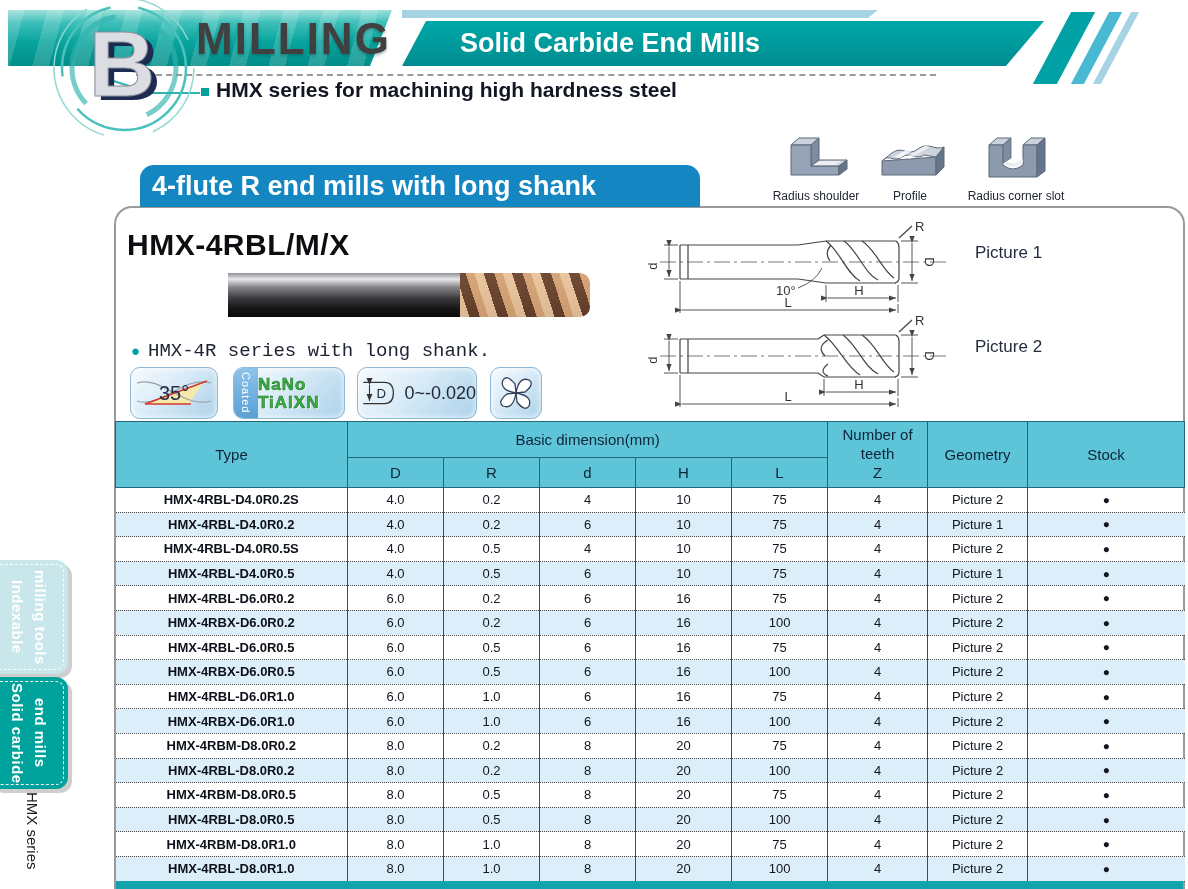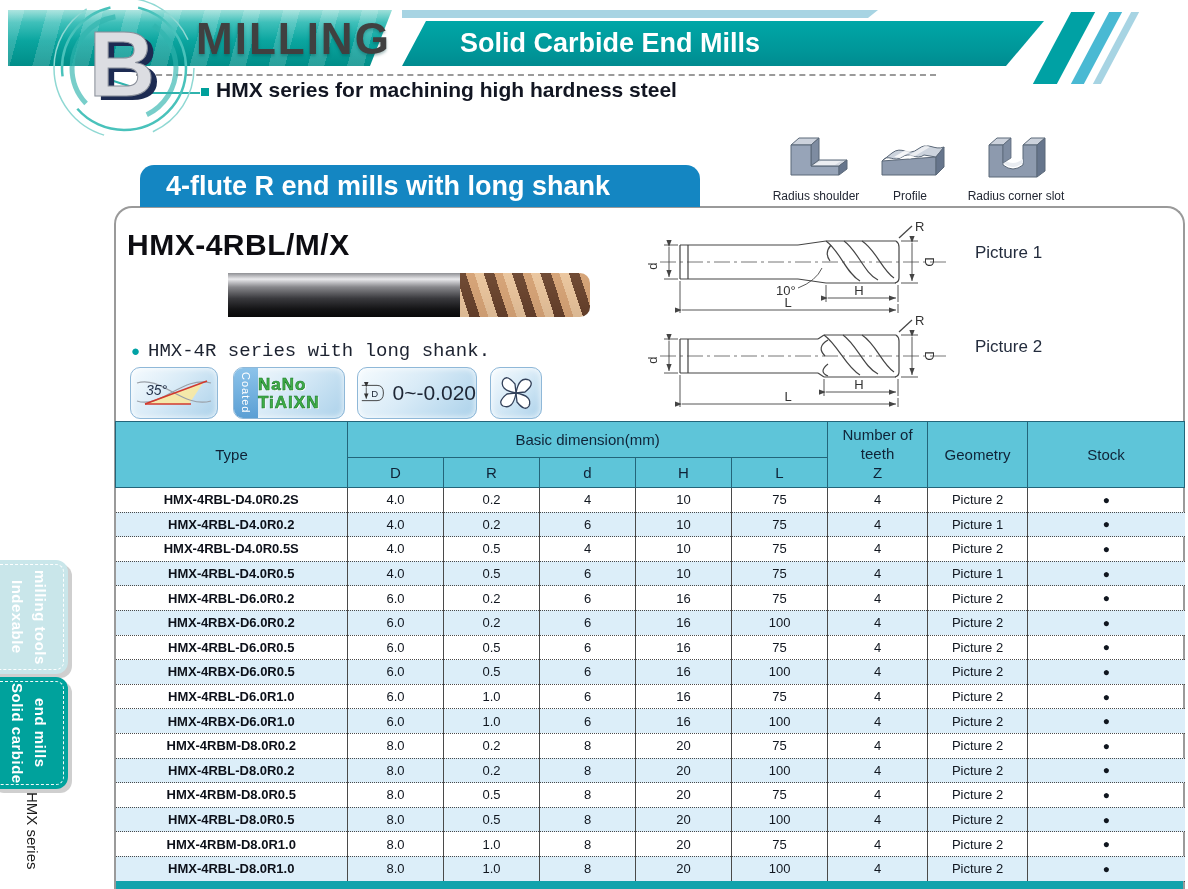--- a/index.html
+++ b/index.html
@@ -49,21 +49,21 @@
   .app-icon.i1 { left:762px; width:108px; }
   .app-icon.i2 { left:868px; width:84px; }
   .app-icon.i3 { left:956px; width:120px; }
 
   
   .blue-banner {
     position:absolute; left:140px; top:165px; width:560px; height:42px;
     background:#1486c2; border-radius:14px 14px 0 0; z-index:5;
     display:flex; align-items:center;
   }
-  .blue-banner .txt { padding-left:26px; font-size:27px; font-weight:bold; color:#fff; }
+  .blue-banner .txt { padding-left:12px; font-size:27px; font-weight:bold; color:#fff; }
   .content-box {
     position:absolute; left:114px; top:206px; width:1071px; height:683px;
     border:2px solid #9a9a9a; border-bottom:none; border-radius:18px 18px 0 0;
     background:#fff; z-index:2;
   }
   .model-title { position:absolute; left:127px; top:228px; font-size:30px; font-weight:bold; color:#0d0d12; z-index:6; letter-spacing:0.5px; }
 
   
   .endmill { position:absolute; left:228px; top:273px; width:362px; height:44px; z-index:6; display:flex; }
   .endmill .shank {
@@ -85,32 +85,32 @@
     position:absolute; top:367px; height:52px; z-index:6;
     border:1px solid #8fb8d8; border-radius:10px;
     background:linear-gradient(135deg,#f6fbfe 0%,#d9ebf7 45%,#abd1ea 100%);
     box-shadow:inset 0 0 6px rgba(255,255,255,0.9);
     display:flex; align-items:center; justify-content:center; overflow:hidden;
   }
   .badge.b1 { left:130px; width:88px; }
   .badge.b2 { left:233px; width:112px; padding:0; }
   .badge.b3 { left:357px; width:120px; }
   .badge.b4 { left:490px; width:52px; }
-  .b1 .angle-text { position:absolute; left:15px; top:14px; font-size:14px; color:#23314a;font-style:italic; }
+  .b1 .angle-text { position:absolute; left:28px; top:14px; font-size:20px; color:#23314a; }
   .coated-strip {
     width:24px; height:100%; background:linear-gradient(180deg,#8cc3ea,#5b9fd4);
     display:flex; align-items:center; justify-content:center;
   }
   .coated-strip span { writing-mode:vertical-lr; font-size:11px; color:#fff; letter-spacing:1px; }
   .coating-text { flex:1; text-align:left; line-height:1.05; padding-top:2px; }
   .coating-text div {
     font-size:17px; font-weight:bold; color:#3fae47; letter-spacing:1px;
     -webkit-text-stroke:0.6px #1d7a2c; text-shadow:1px 1px 0 #ffffff;
   }
-  .b3 .tol-value { font-size:21px; color:#1d2635; margin-left:4px; }
+  .b3 .tol-value { font-size:18px; color:#1d2635; margin-left:4px; }
 
   
   .drawing { position:absolute; left:648px; z-index:6; }
   .drawing.p1 { top:218px; }
   .drawing.p2 { top:312px; }
   .pic-caption { position:absolute; left:975px; font-size:17px; color:#232c3d; z-index:6; }
   .pic-caption.c1 { top:243px; }
   .pic-caption.c2 { top:337px; }
   .drawing svg text { font-family:"Liberation Sans", sans-serif; font-size:13px; fill:#333; }
 

